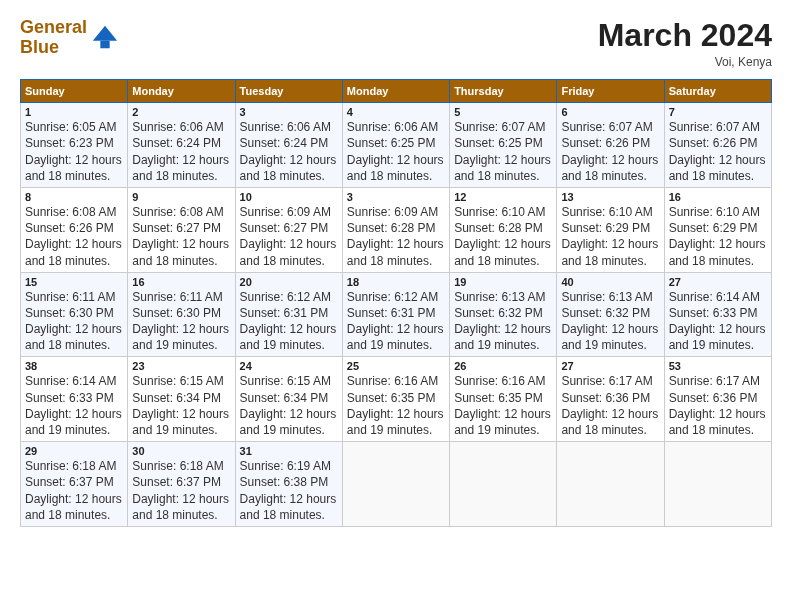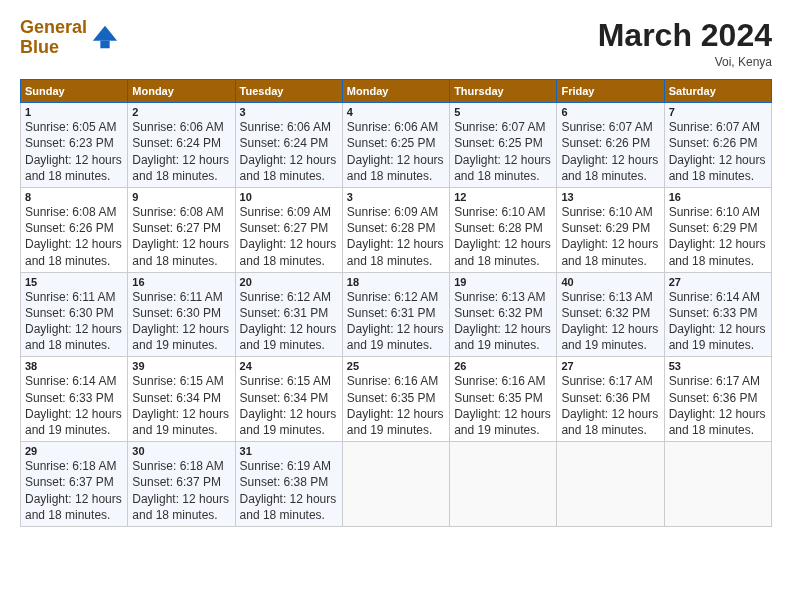--- a/index.html
+++ b/index.html
@@ -308,21 +308,21 @@
         <tr>
           <td>
           <span class="day-number">38</span>
           <div class="day-info">
             Sunrise: 6:14 AM<br>
             Sunset: 6:33 PM<br>
             Daylight: 12 hours and 19 minutes.
           </div>
         </td>
           <td>
-          <span class="day-number">39</span>
+          <span class="day-number">23</span>
           <div class="day-info">
             Sunrise: 6:15 AM<br>
             Sunset: 6:34 PM<br>
             Daylight: 12 hours and 19 minutes.
           </div>
         </td>
           <td>
           <span class="day-number">24</span>
           <div class="day-info">
             Sunrise: 6:15 AM<br>

